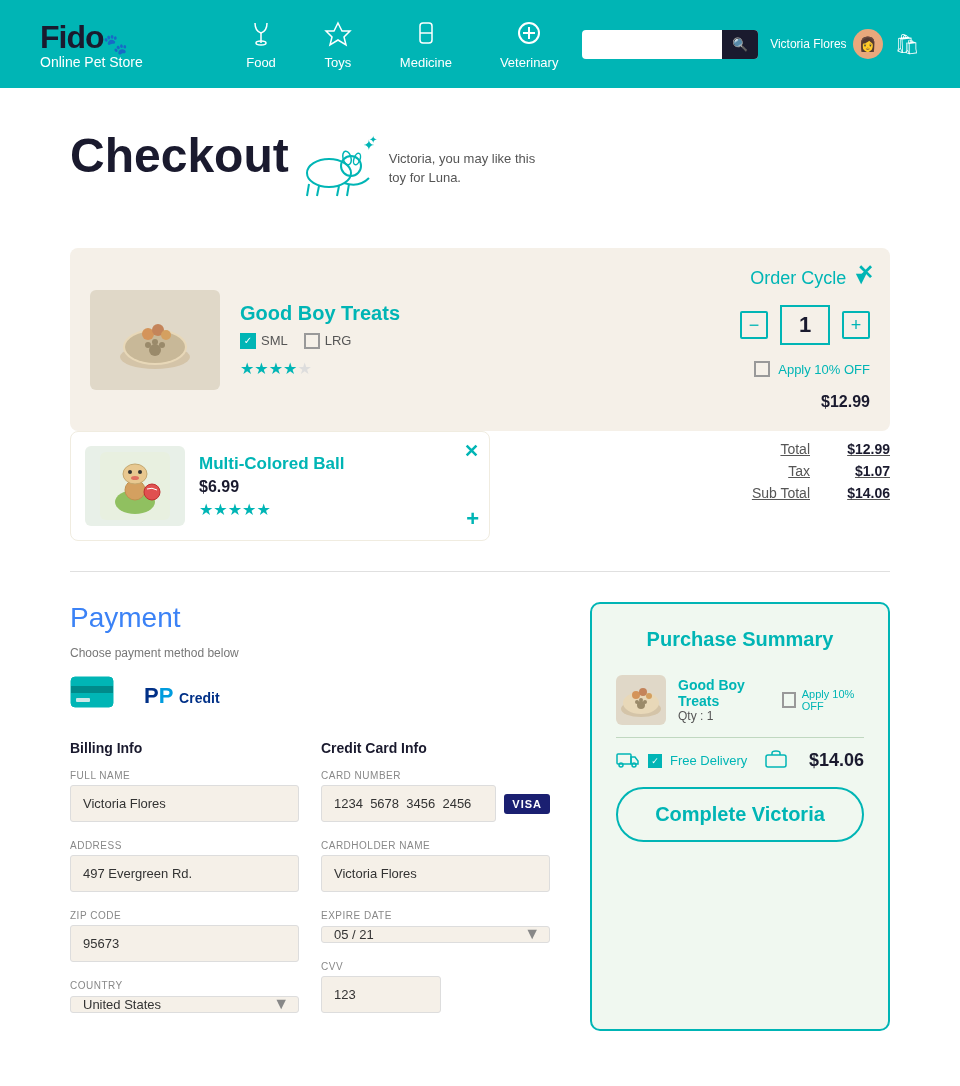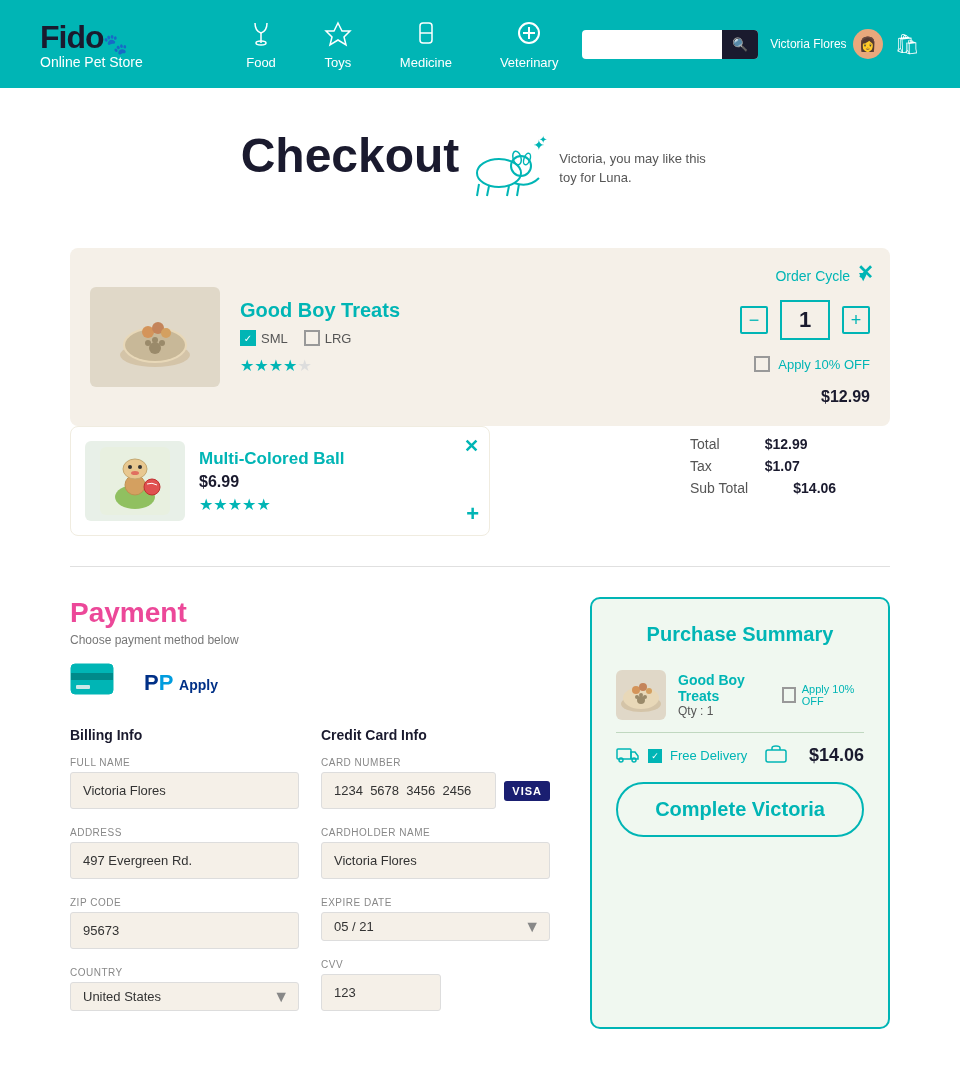--- a/index.html
+++ b/index.html
@@ -98,21 +98,21 @@
       font-size: 14px;
     }
     .cart-icon { color: #fff; font-size: 20px; cursor: pointer; }
 
     
     .main-content { padding: 40px 70px; }
 
     .checkout-header {
       display: flex;
       align-items: flex-start;
-      justify-content: center;
+      justify-content: flex-start;
       margin-bottom: 40px;
     }
     .checkout-title {
       font-size: 48px;
       font-weight: 900;
       color: #1a1a2e;
     }
     .suggestion-area {
       display: flex;
       align-items: center;
@@ -192,21 +192,21 @@
       flex-direction: column;
       align-items: flex-end;
       gap: 16px;
       min-width: 200px;
     }
     .order-cycle-dropdown {
       display: flex;
       align-items: center;
       gap: 6px;
       color: #00b5b5;
-      font-size: 14px;
+      font-size: 18px;
       cursor: pointer;
       border: none;
       background: transparent;
     }
     .qty-control {
       display: flex;
       align-items: center;
       gap: 12px;
     }
     .qty-btn {
@@ -298,47 +298,49 @@
 
     
     .order-totals {
       margin-left: auto;
       text-align: right;
       padding: 10px 0;
       min-width: 200px;
     }
     .total-row {
       display: flex;
-      gap: 38px;
+      justify-content: flex-end;
+      gap: 30px;
       margin-bottom: 6px;
       font-size: 14px;
       color: #555;
+      text-decoration: underline;
     }
     .total-label { }
     .total-value { font-weight: 600; color: #1a1a2e; min-width: 50px; text-align: right; }
     .subtotal-value { font-weight: 700; color: #1a1a2e; }
 
     
     .divider {
       border: none;
       border-top: 1px solid #e0e0e0;
       margin: 30px 0;
     }
 
     
     .payment-section {
       display: flex;
       gap: 40px;
     }
     .payment-left { flex: 1; }
     .payment-title {
       font-size: 28px;
-      font-weight: 700;
-      color: #ec4899;
-      margin-bottom: 4px;
+      font-weight: 400;
+      color: #3b82f6;
+      margin-bottom: 12px;
     }
     .payment-subtitle { font-size: 12px; color: #777; margin-bottom: 16px; }
     .payment-methods {
       display: flex;
       gap: 30px;
       margin-bottom: 24px;
       align-items: center;
     }
     .payment-method-icon {
       font-size: 32px;
@@ -380,21 +382,21 @@
       padding: 10px 12px;
       font-size: 13px;
       color: #333;
       border-radius: 3px;
       outline: none;
     }
     .form-select {
       width: 100%;
       border: 1px solid #ddd;
       background: #f5f0e8;
-      padding: 6px 12px;
+      padding: 0 12px;
       font-size: 13px;
       color: #333;
       border-radius: 3px;
       outline: none;
       appearance: none;
       cursor: pointer;
     }
     .select-wrapper { position: relative; }
     .select-arrow {
       position: absolute;
@@ -698,21 +700,21 @@
       <div class="payment-methods">
         <span class="payment-method-icon">
           <svg width="44" height="32" viewBox="0 0 44 32" fill="none">
             <rect x="1" y="1" width="42" height="30" rx="4" fill="#00b5b5" stroke="#00b5b5"></rect>
             <rect x="1" y="10" width="42" height="7" fill="#008a8a"></rect>
             <rect x="6" y="22" width="14" height="4" rx="1" fill="#cce8e8"></rect>
           </svg>
         </span>
         <span class="paypal-logo">
           <span style="color:#003087;">P</span><span style="color:#009cde;">P</span>
-          <span style="color:#003087;font-size:14px;"> Apply</span>
+          <span style="color:#003087;font-size:14px;"> Credit</span>
         </span>
       </div>
 
       <div class="payment-forms-row">
         <div class="billing-section">
           <h3 class="billing-title">Billing Info</h3>
           <div class="form-group">
             <label>FULL NAME</label>
             <input class="form-input" type="text" value="Victoria Flores" style="">
           </div>

